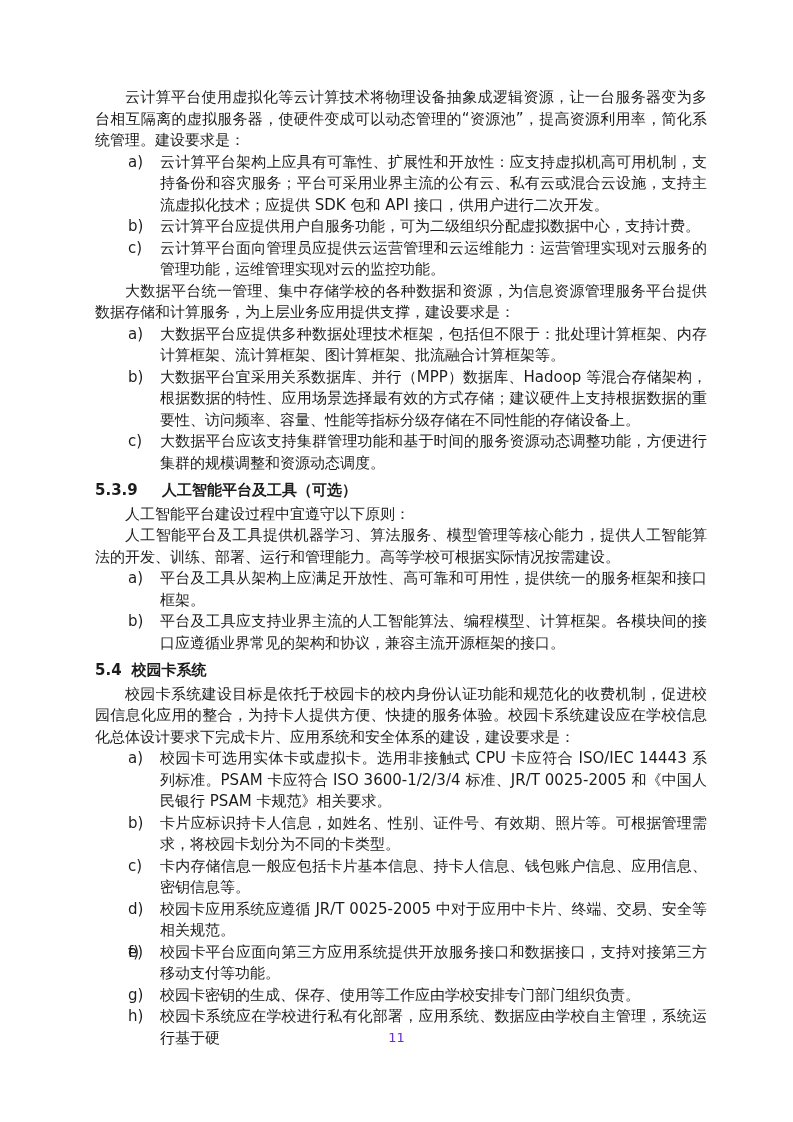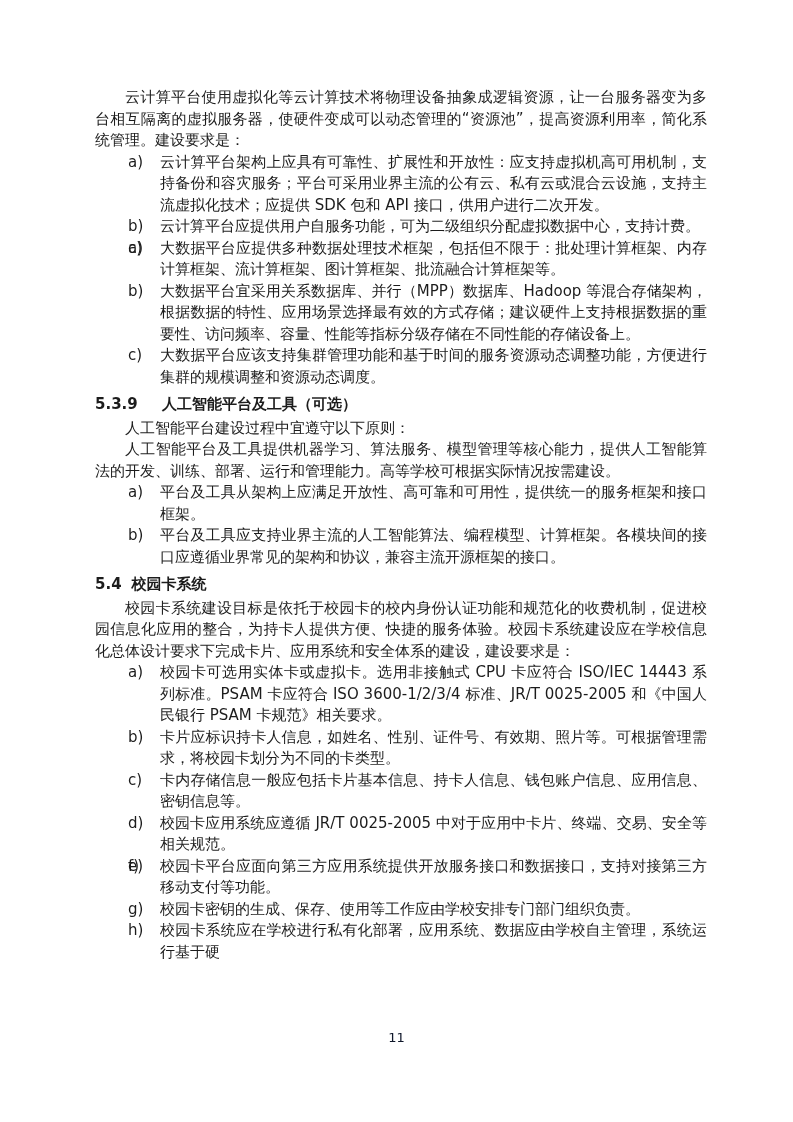--- a/index.html
+++ b/index.html
@@ -51,42 +51,44 @@
     top: 0;
   }
   .page-number {
     position: absolute;
     top: 1029px;
     left: 0;
     width: 793px;
     text-align: center;
     font-size: 13px;
     line-height: 18px;
-    color: #0f172a;
+    color: #6d28d9;
   }
 </style>
 </head>
 <body>
 
 <div class="page">
   <div class="content">
 
     <p class="body-para">云计算平台使用虚拟化等云计算技术将物理设备抽象成逻辑资源，让一台服务器变为多台相互隔离的虚拟服务器，使硬件变成可以动态管理的“资源池”，提高资源利用率，简化系统管理。建设要求是：</p>
     <div class="li">
       <span class="marker">a)</span>
       <span>云计算平台架构上应具有可靠性、扩展性和开放性：应支持虚拟机高可用机制，支持备份和容灾服务；平台可采用业界主流的公有云、私有云或混合云设施，支持主流虚拟化技术；应提供 SDK 包和 API 接口，供用户进行二次开发。</span>
     </div>
     <div class="li">
       <span class="marker">b)</span>
       <span>云计算平台应提供用户自服务功能，可为二级组织分配虚拟数据中心，支持计费。</span>
     </div>
     <div class="li">
       <span class="marker">c)</span>
+      <span>云计算平台面向管理员应提供云运营管理和云运维能力：运营管理实现对云服务的管理功能，运维管理实现对云的监控功能。</span>
     </div>
 
+    <p class="body-para">大数据平台统一管理、集中存储学校的各种数据和资源，为信息资源管理服务平台提供数据存储和计算服务，为上层业务应用提供支撑，建设要求是：</p>
     <div class="li">
       <span class="marker">a)</span>
       <span>大数据平台应提供多种数据处理技术框架，包括但不限于：批处理计算框架、内存计算框架、流计算框架、图计算框架、批流融合计算框架等。</span>
     </div>
     <div class="li">
       <span class="marker">b)</span>
       <span>大数据平台宜采用关系数据库、并行（MPP）数据库、Hadoop 等混合存储架构，根据数据的特性、应用场景选择最有效的方式存储；建议硬件上支持根据数据的重要性、访问频率、容量、性能等指标分级存储在不同性能的存储设备上。</span>
     </div>
     <div class="li">
       <span class="marker">c)</span>

